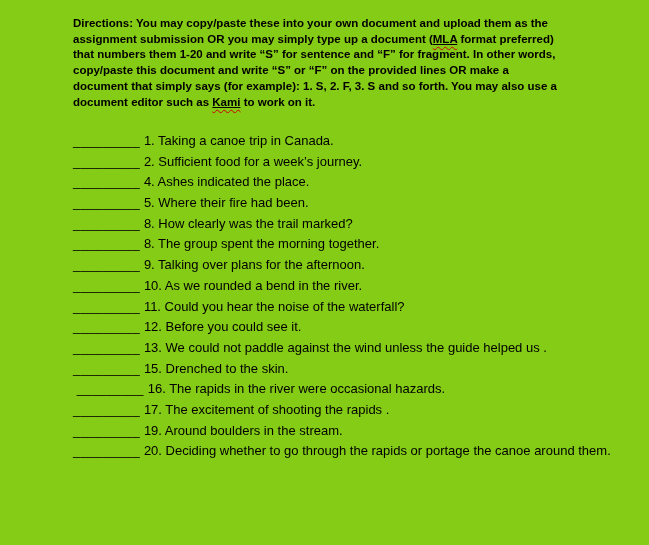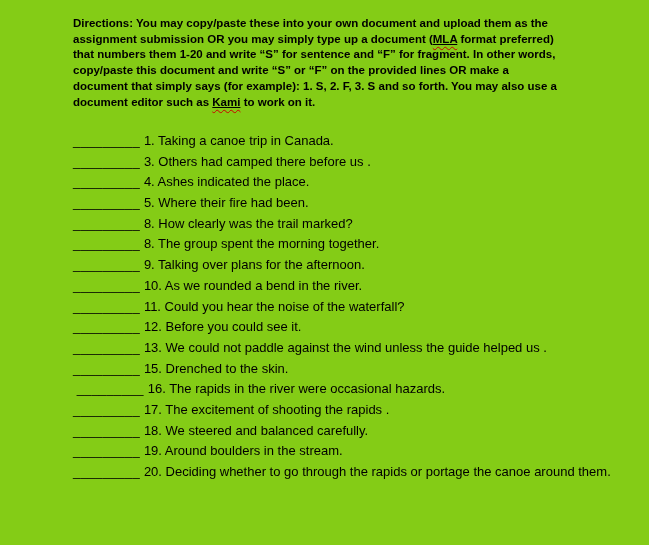--- a/index.html
+++ b/index.html
@@ -63,30 +63,29 @@
     white-space: pre;
   }
 </style>
 </head>
 <body>
 
 <div class="page">
   <div id="directions"><div class="dir-line"><span>Directions: You may copy/paste these into your own document and upload them as the</span></div><div class="dir-line"><span>assignment submission OR you may simply type up a document (</span><span class="underlined"><span class="squiggle">MLA</span></span><span> format preferred)</span></div><div class="dir-line"><span>that numbers them 1-20 and write “S” for sentence and “F” for fragment. In other words,</span></div><div class="dir-line"><span>copy/paste this document and write “S” or “F” on the provided lines OR make a</span></div><div class="dir-line"><span>document that simply says (for example): 1. S, 2. F, 3. S and so forth. You may also use a</span></div><div class="dir-line"><span>document editor such as </span><span class="underlined"><span class="squiggle">Kami</span></span><span> to work on it.</span></div></div>
   <div id="items">
       <div class="item-row"><span class="blank">_________</span><span class="item-label">1. Taking a canoe trip in Canada.</span></div>
-      <div class="item-row"><span class="blank">_________</span><span class="item-label">3. Others had camped there before us .</span></div>
+      <div class="item-row"><span class="blank">_________</span><span class="item-label">2. Sufficient food for a week’s journey.</span></div>
       <div class="item-row"><span class="blank">_________</span><span class="item-label">4. Ashes indicated the place.</span></div>
       <div class="item-row"><span class="blank">_________</span><span class="item-label">5. Where their fire had been.</span></div>
       <div class="item-row"><span class="blank">_________</span><span class="item-label">8. How clearly was the trail marked?</span></div>
       <div class="item-row"><span class="blank">_________</span><span class="item-label">8. The group spent the morning together.</span></div>
       <div class="item-row"><span class="blank">_________</span><span class="item-label">9. Talking over plans for the afternoon.</span></div>
       <div class="item-row"><span class="blank">_________</span><span class="item-label">10. As we rounded a bend in the river.</span></div>
       <div class="item-row"><span class="blank">_________</span><span class="item-label">11. Could you hear the noise of the waterfall?</span></div>
       <div class="item-row"><span class="blank">_________</span><span class="item-label">12. Before you could see it.</span></div>
       <div class="item-row"><span class="blank">_________</span><span class="item-label">13. We could not paddle against the wind unless the guide helped us .</span></div>
       <div class="item-row"><span class="blank">_________</span><span class="item-label">15. Drenched to the skin.</span></div>
       <div class="item-row"><span class="blank"> _________</span><span class="item-label">16. The rapids in the river were occasional hazards.</span></div>
       <div class="item-row"><span class="blank">_________</span><span class="item-label">17. The excitement of shooting the rapids .</span></div>
-      <div class="item-row"><span class="blank">_________</span><span class="item-label">18. We steered and balanced carefully.</span></div>
       <div class="item-row"><span class="blank">_________</span><span class="item-label">19. Around boulders in the stream.</span></div>
       <div class="item-row"><span class="blank">_________</span><span class="item-label">20. Deciding whether to go through the rapids or portage the canoe around them.</span></div>
     </div>
 </div>
 
 </body></html>

